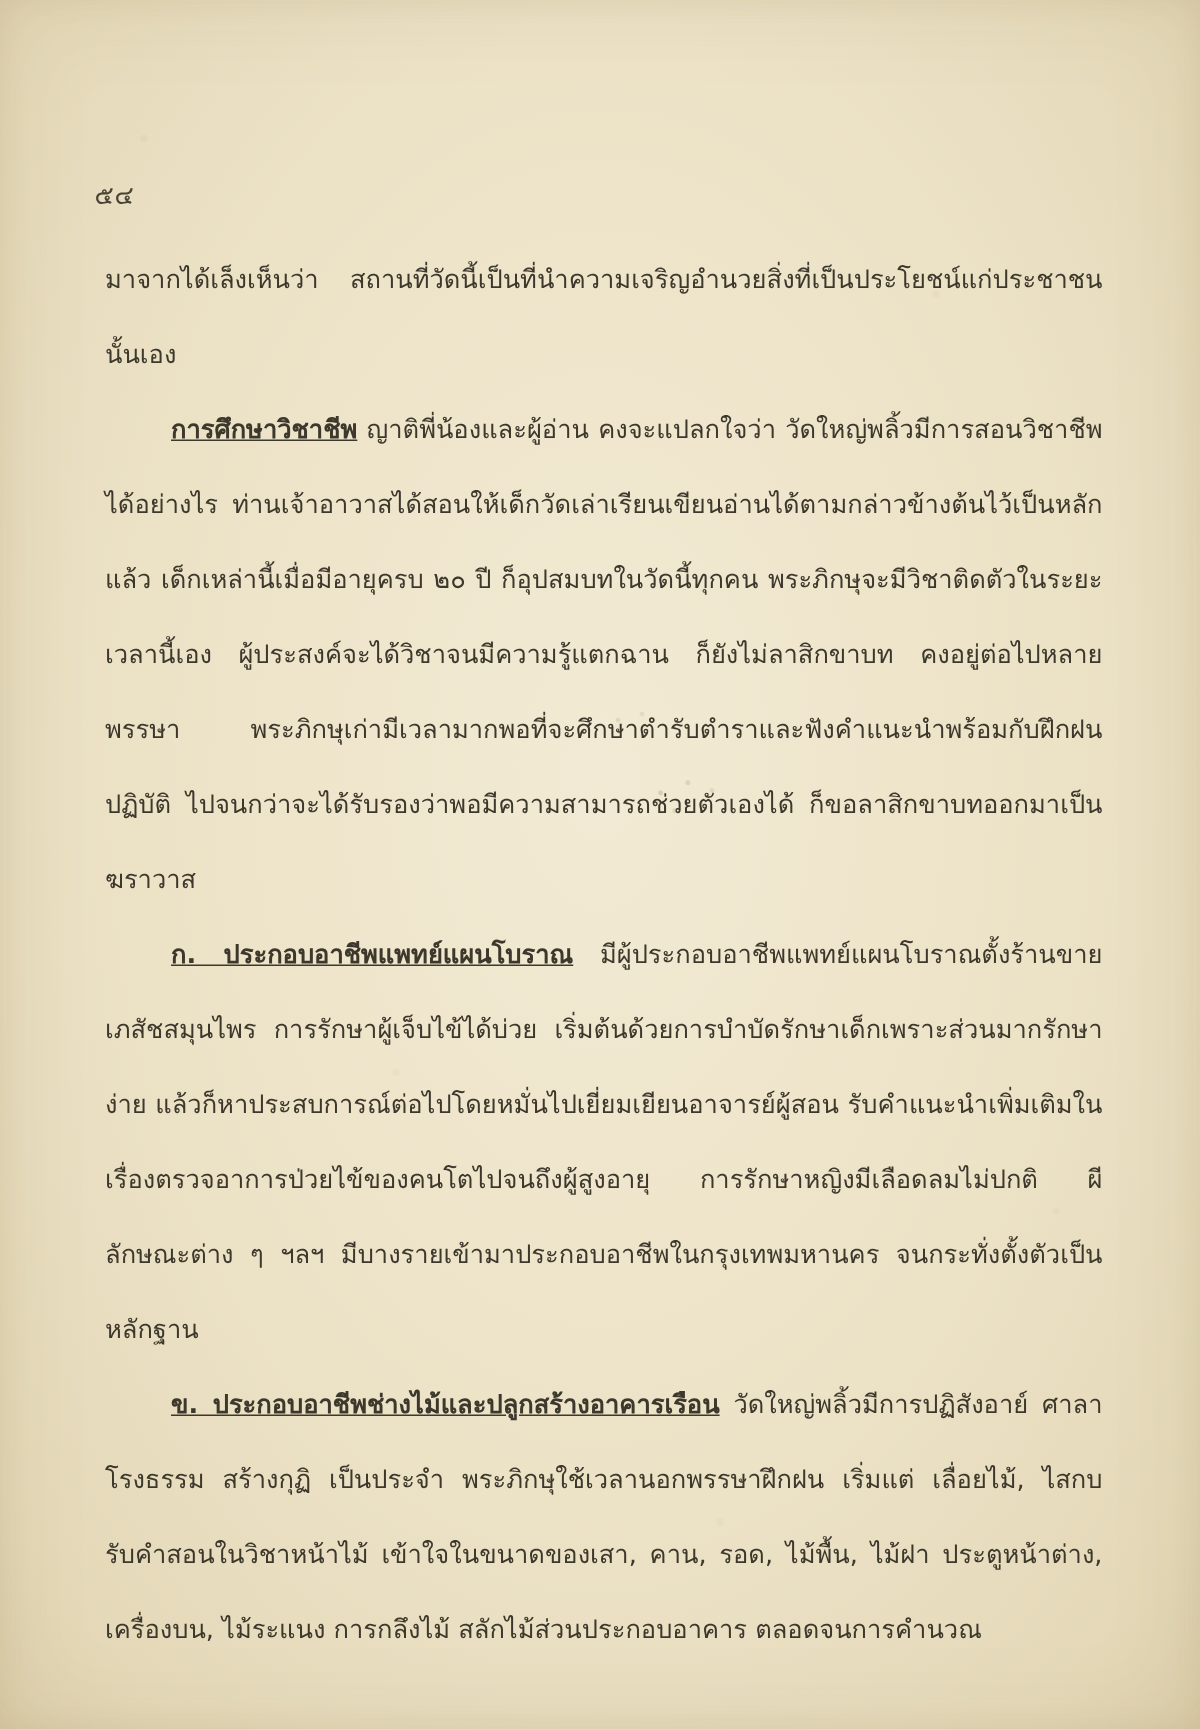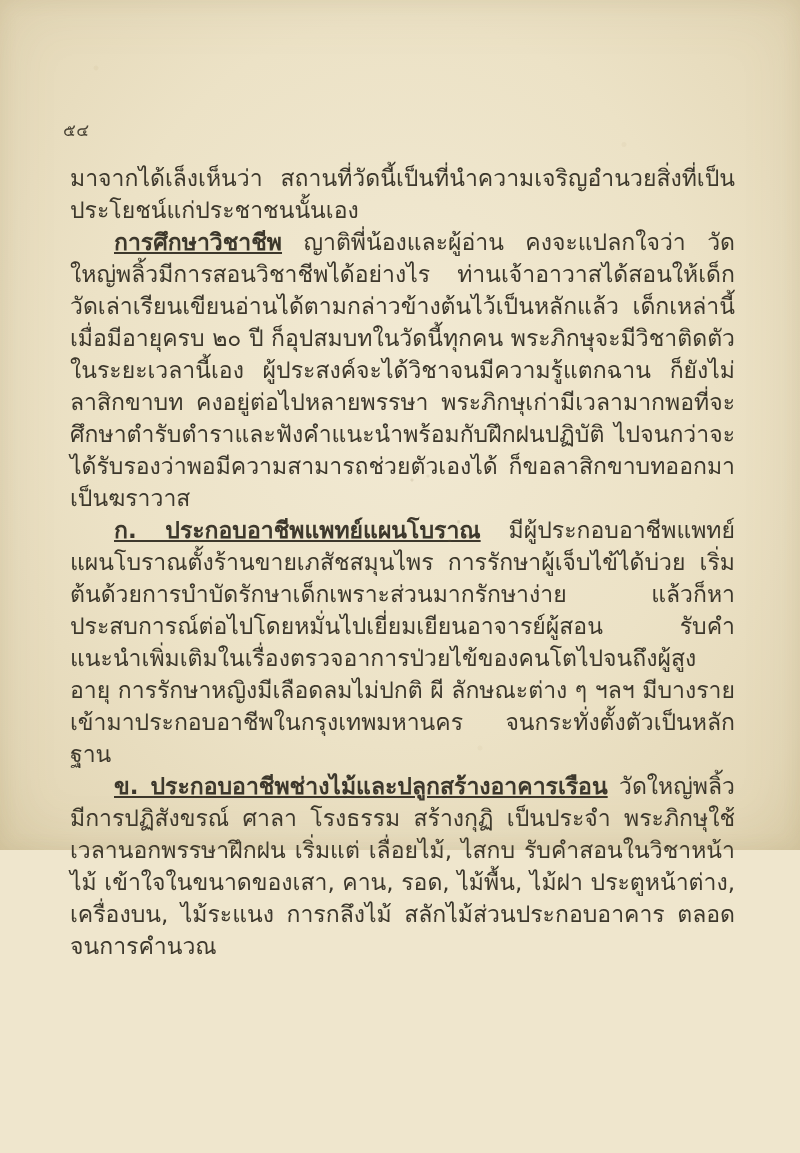--- a/index.html
+++ b/index.html
@@ -9,21 +9,21 @@
   body {
     width: 800px;
     height: 1153px;
     background: #efe6cd;
     font-family: "DejaVu Sans", sans-serif;
     overflow: hidden;
   }
   .page {
     position: relative;
     width: 800px;
-    height: 850px;
+    height: 1153px;
     box-sizing: border-box;
     background:
       radial-gradient(ellipse at 50% 45%, #f2ead4 0%, #ece2c6 55%, #e4d8b8 88%, #ddd0ac 100%);
   }
   
   .grain {
     position: absolute;
     inset: 0;
     pointer-events: none;
     background:
@@ -47,22 +47,22 @@
     font-size: 17px;
     color: #4a4436;
     letter-spacing: 0.5px;
   }
   .body-text {
     position: absolute;
     left: 70px;
     top: 162px;
     width: 665px;
     color: #3d382c;
-    font-size: 23px;
-    line-height: 32px;
+    font-size: 17px;
+    line-height: 50px;
     text-align: justify;
     text-justify: inter-word;
   }
   .body-text p {
     margin: 0;
   }
   .para-indent {
     text-indent: 44px;
   }
   .head-run {
@@ -112,21 +112,21 @@
 
     <p class="para-indent">
       <span class="head-run">การศึกษาวิชาชีพ</span><span> ญาติพี่น้องและผู้อ่าน คงจะแปลกใจว่า วัดใหญ่พลิ้วมีการสอนวิชาชีพได้อย่างไร ท่านเจ้าอาวาสได้สอนให้เด็กวัดเล่าเรียนเขียนอ่านได้ตามกล่าวข้างต้นไว้เป็นหลักแล้ว เด็กเหล่านี้เมื่อมีอายุครบ ๒๐ ปี ก็อุปสมบทในวัดนี้ทุกคน พระภิกษุจะมีวิชาติดตัวในระยะเวลานี้เอง ผู้ประสงค์จะได้วิชาจนมีความรู้แตกฉาน ก็ยังไม่ลาสิกขาบท คงอยู่ต่อไปหลายพรรษา พระภิกษุเก่ามีเวลามากพอที่จะศึกษาตำรับตำราและฟังคำแนะนำพร้อมกับฝึกฝนปฏิบัติ ไปจนกว่าจะได้รับรองว่าพอมีความสามารถช่วยตัวเองได้ ก็ขอลาสิกขาบทออกมาเป็นฆราวาส</span>
     </p>
 
     <p class="para-indent">
       <span class="head-run">ก. ประกอบอาชีพแพทย์แผนโบราณ</span><span> มีผู้ประกอบอาชีพแพทย์แผนโบราณตั้งร้านขายเภสัชสมุนไพร การรักษาผู้เจ็บไข้ได้บ่วย เริ่มต้นด้วยการบำบัดรักษาเด็กเพราะส่วนมากรักษาง่าย แล้วก็หาประสบการณ์ต่อไปโดยหมั่นไปเยี่ยมเยียนอาจารย์ผู้สอน รับคำแนะนำเพิ่มเติมในเรื่องตรวจอาการป่วยไข้ของคนโตไปจนถึงผู้สูงอายุ การรักษาหญิงมีเลือดลมไม่ปกติ ผี ลักษณะต่าง ๆ ฯลฯ มีบางรายเข้ามาประกอบอาชีพในกรุงเทพมหานคร จนกระทั่งตั้งตัวเป็นหลักฐาน</span>
     </p>
 
     <p class="para-indent">
-      <span class="head-run">ข. ประกอบอาชีพช่างไม้และปลูกสร้างอาคารเรือน</span><span> วัดใหญ่พลิ้วมีการปฏิสังขรณ์ ศาลา โรงธรรม สร้างกุฏิ เป็นประจำ พระภิกษุใช้เวลานอกพรรษาฝึกฝน เริ่มแต่ เลื่อยไม้, ไสกบ รับคำสอนในวิชาหน้าไม้ เข้าใจในขนาดของเสา, คาน, รอด, ไม้พื้น, ไม้ฝา ประตูหน้าต่าง, เครื่องบน, ไม้ระแนง การกลึงไม้ สลักไม้ส่วนประกอบอาคาร ตลอดจนการคำนวณ</span>
+      <span class="head-run">ข. ประกอบอาชีพช่างไม้และปลูกสร้างอาคารเรือน</span><span> วัดใหญ่พลิ้วมีการปฏิสังอาย์ ศาลา โรงธรรม สร้างกุฏิ เป็นประจำ พระภิกษุใช้เวลานอกพรรษาฝึกฝน เริ่มแต่ เลื่อยไม้, ไสกบ รับคำสอนในวิชาหน้าไม้ เข้าใจในขนาดของเสา, คาน, รอด, ไม้พื้น, ไม้ฝา ประตูหน้าต่าง, เครื่องบน, ไม้ระแนง การกลึงไม้ สลักไม้ส่วนประกอบอาคาร ตลอดจนการคำนวณ</span>
     </p>
 
   </div>
 
   <div class="smudge"></div>
   <div class="smudge2"></div>
   <div class="edge-shade"></div>
 </div>
 
 </body></html>

